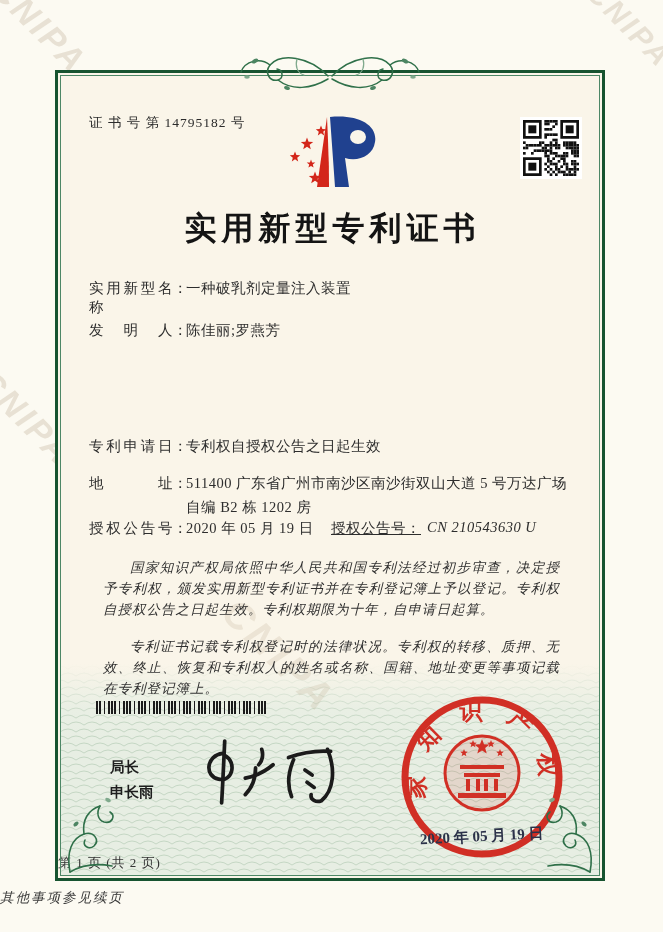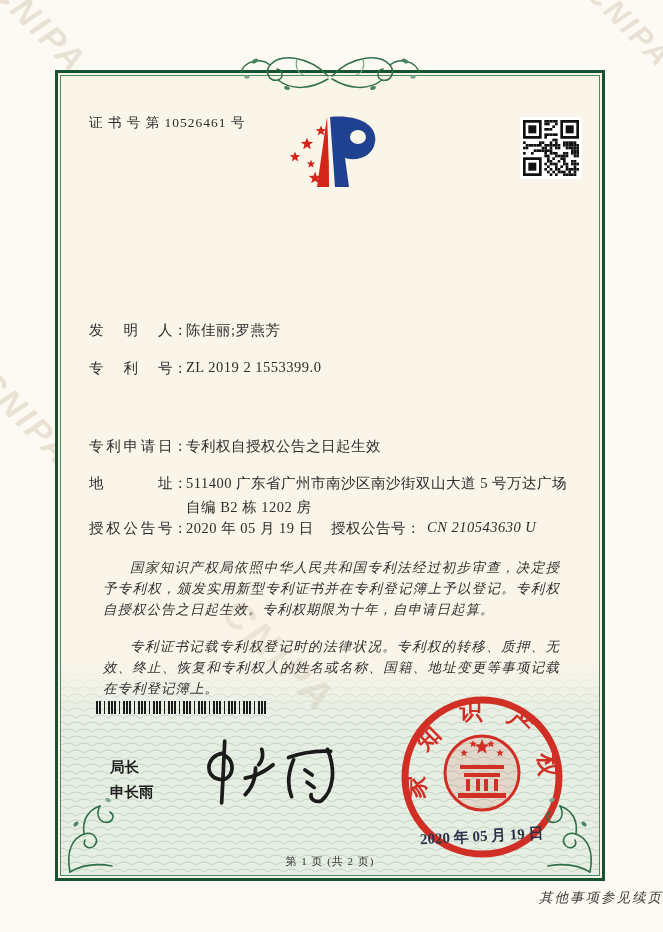--- a/index.html
+++ b/index.html
@@ -54,21 +54,21 @@
   .qr{position:absolute;left:462px;top:44px;width:62px;height:62px;background:#fff;padding:3px;box-sizing:border-box;}
   .title{
     position:absolute;left:0;right:0;top:134px;text-align:center;
     font-size:32px;font-weight:bold;color:#141414;letter-spacing:5px;text-indent:5px;
   }
   
   .frow{position:absolute;left:31px;width:500px;font-size:14.5px;color:#2d2d2d;letter-spacing:.5px;}
   .flabel{display:inline-block;width:84px;text-align:justify;text-align-last:justify;vertical-align:top;}
   .fcolon{display:inline-block;width:13px;vertical-align:top;}
   .fvalue{display:inline-block;vertical-align:top;max-width:395px;}
-  .frow .second-label{position:absolute;left:242px;top:0;}
+  .frow .second-label{position:absolute;left:242px;top:0;text-decoration:underline;}
   .frow .second-value{position:absolute;left:338px;top:0;letter-spacing:.5px;font-style:italic;}
   .addr2{display:block;margin-left:97px;margin-top:5px;}
   
   .body-text{
     position:absolute;left:29px;top:468px;width:489px;
     font-size:13.5px;font-style:italic;line-height:21px;color:#303030;
     text-align:justify;letter-spacing:1px;
   }
   .body-text p{margin:16px;text-indent:2em;}
   
@@ -77,23 +77,23 @@
     background:repeating-linear-gradient(90deg,
       #1b1b1b 0 2px,rgba(0,0,0,0) 2px 3px,
       #1b1b1b 3px 5px,rgba(0,0,0,0) 5px 8px,
       #1b1b1b 8px 9px,rgba(0,0,0,0) 9px 12px,
       #1b1b1b 12px 14px,rgba(0,0,0,0) 14px 15px);
   }
   .issuer{position:absolute;left:52px;top:682px;font-family:"Liberation Sans","DejaVu Sans",sans-serif;
     font-size:14.5px;font-weight:700;color:#1e1e1e;line-height:25px;}
   .signature{position:absolute;left:133px;top:664px;}
   .seal{position:absolute;left:338px;top:620px;width:172px;height:172px;opacity:.94;mix-blend-mode:multiply;}
-  .page-no{position:absolute;left:0;right:0;top:781px;text-align:center;font-size:11px;color:#333;letter-spacing:1px;}
+  .page-no{position:absolute;left:0;right:0;top:781px;text-align:left;font-size:13px;color:#333;letter-spacing:1px;}
   .outer-footer{
-    position:absolute;left:0;right:0;top:889px;text-align:right;z-index:2;
+    position:absolute;left:0;right:0;top:889px;text-align:left;z-index:2;
     font-size:13.5px;font-style:italic;letter-spacing:2px;color:#3a3a3a;
   }
 </style>
 </head>
 <body>
 
 <div class="wm" style="left:-20px;top:6px;font-size:34px;">CNIPA</div>
 <div class="wm" style="left:576px;top:8px;font-size:30px;">CNIPA</div>
 <div class="wm" style="left:388px;top:276px;font-size:38px;">CNIPA</div>
 <div class="wm" style="left:-34px;top:398px;font-size:34px;">CNIPA</div>
@@ -168,21 +168,21 @@
       <path d="M22,44 C20,30 26,20 38,16"></path>
       <path d="M38,16 C34,23 36,30 42,32 C50,34 54,26 48,22"></path>
       <path d="M8,82 C20,75 34,73 50,76"></path>
       <ellipse cx="14" cy="34" rx="3" ry="1.8" fill="#4c8562" stroke="none" transform="rotate(-40 14 34)"></ellipse>
       <ellipse cx="46" cy="10" rx="3" ry="1.8" fill="#7fa98c" stroke="none" transform="rotate(25 46 10)"></ellipse>
     </g>
   </svg>
 
   <div class="frame-content">
 
-    <div class="cert-no">证 书 号 第 10526461 号</div>
+    <div class="cert-no">证 书 号 第 14795182 号</div>
 
     <svg class="logo" viewBox="0 0 96 88">
       <path d="M46,6 C74,3 94,14 91,31 C89,45 74,51 61,47 L65,76 L51,76 Z" fill="#20418f"></path>
       <ellipse cx="74" cy="26" rx="8" ry="7" fill="#faf5e9"></ellipse>
       <polygon points="43,6 33,76 46,76" fill="#d3261a"></polygon>
       <polygon points="44.5,6 46.5,76 45,76" fill="#faf5e9"></polygon>
       <g fill="#d3261a">
         <polygon points="37.0,14.5 38.4,18.1 42.2,18.3 39.2,20.7 40.2,24.4 37.0,22.3 33.8,24.4 34.8,20.7 31.8,18.3 35.6,18.1"></polygon>
         <polygon points="23.0,26.5 24.6,30.8 29.2,31.0 25.6,33.8 26.8,38.3 23.0,35.7 19.2,38.3 20.4,33.8 16.8,31.0 21.4,30.8"></polygon>
         <polygon points="11.0,40.5 12.4,44.1 16.2,44.3 13.2,46.7 14.2,50.4 11.0,48.3 7.8,50.4 8.8,46.7 5.8,44.3 9.6,44.1"></polygon>
@@ -333,26 +333,27 @@
           <rect x="57" y="60" width="3" height="3"></rect>
           <path d="M0,0 h21 v21 h-21 Z M3,3 v15 h15 v-15 Z" fill-rule="evenodd"></path>
           <rect x="6" y="6" width="9" height="9"></rect>
           <path d="M42,0 h21 v21 h-21 Z M45,3 v15 h15 v-15 Z" fill-rule="evenodd"></path>
           <rect x="48" y="6" width="9" height="9"></rect>
           <path d="M0,42 h21 v21 h-21 Z M3,45 v15 h15 v-15 Z" fill-rule="evenodd"></path>
           <rect x="6" y="48" width="9" height="9"></rect>
         </g>
     </svg>
 
-
+    <div class="title">实用新型专利证书</div>
+
+    <div class="frow" style="top:206px">
+      <span class="flabel">实用新型名称</span><span class="fcolon">：</span><span class="fvalue">一种破乳剂定量注入装置</span>
+    </div>
     <div class="frow" style="top:248px">
       <span class="flabel">发明人</span><span class="fcolon">：</span><span class="fvalue">陈佳丽;罗燕芳</span>
-    </div>
-    <div class="frow" style="top:286px">
-      <span class="flabel">专利号</span><span class="fcolon">：</span><span class="fvalue">ZL 2019 2 1553399.0</span>
     </div>
     <div class="frow" style="top:364px">
       <span class="flabel">专利申请日</span><span class="fcolon">：</span><span class="fvalue">专利权自授权公告之日起生效</span>
     </div>
     <div class="frow" style="top:401px">
       <span class="flabel">地址</span><span class="fcolon">：</span><span class="fvalue" style="max-width:398px">511400 广东省广州市南沙区南沙街双山大道 5 号万达广场</span>
       <span class="addr2">自编 B2 栋 1202 房</span>
     </div>
     <div class="frow" style="top:446px">
       <span class="flabel">授权公告号</span><span class="fcolon">：</span><span class="fvalue">2020 年 05 月 19 日</span>

